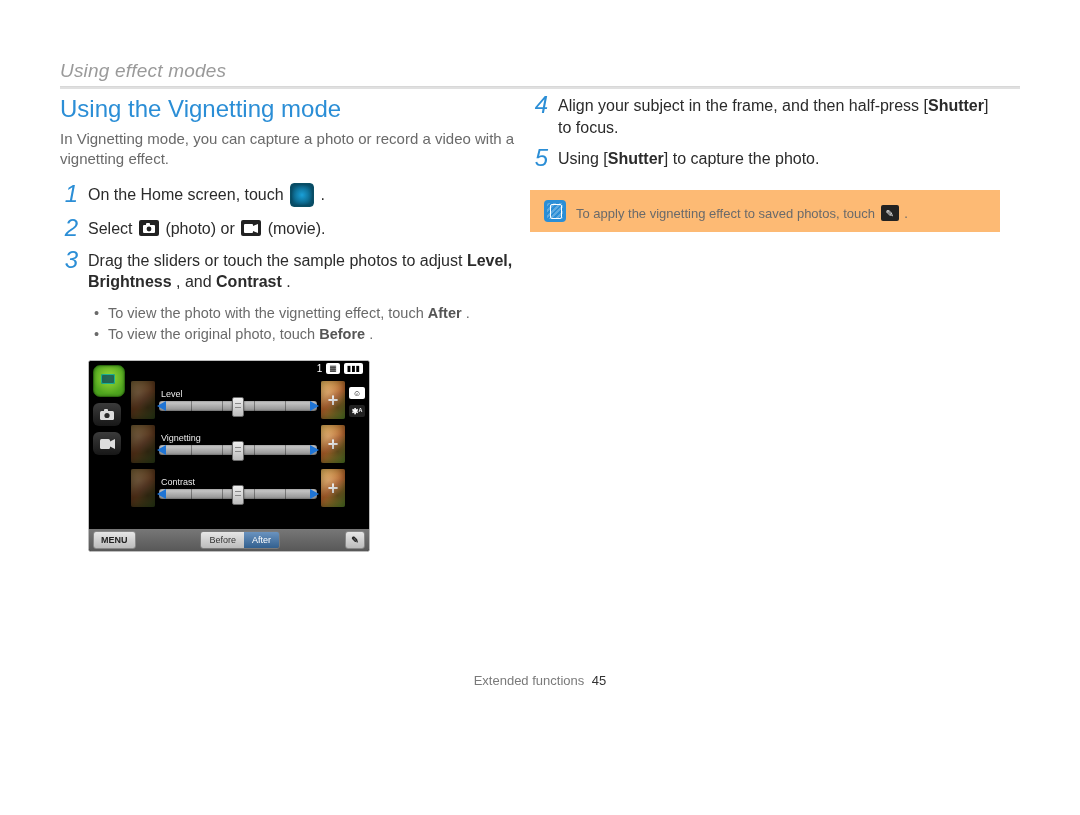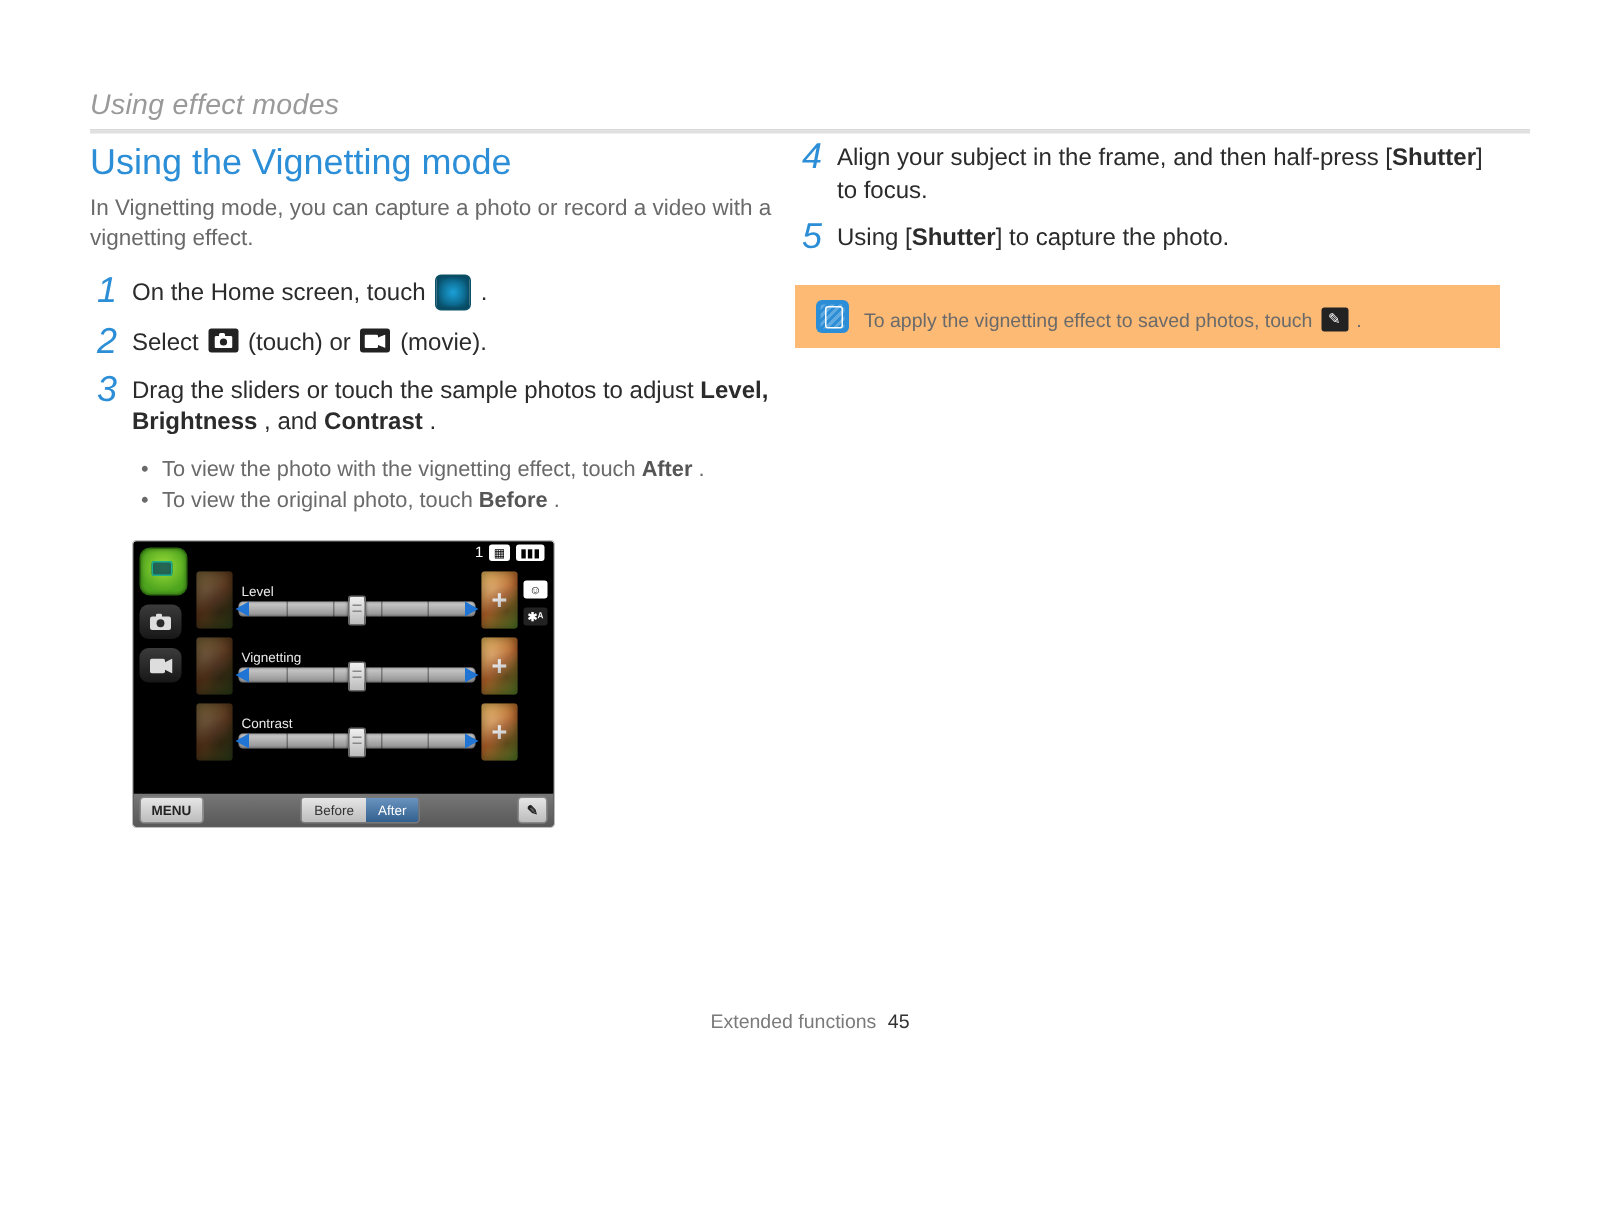--- a/index.html
+++ b/index.html
@@ -364,21 +364,21 @@
           <span class="step-num">2</span>
           <span class="step-body">
             <span>Select </span>
             <span class="inline-icon ic-small">
                 <svg width="12" height="10" viewBox="0 0 12 10">
                   <rect x="0" y="2" width="12" height="8" rx="1" fill="#fff"></rect>
                   <rect x="3" y="0" width="4" height="3" rx="1" fill="#fff"></rect>
                   <circle cx="6" cy="6" r="2.4" fill="#222"></circle>
                 </svg>
               </span>
-            <span> (touch) or </span>
+            <span> (photo) or </span>
             <span class="inline-icon ic-small">
                 <svg width="14" height="9" viewBox="0 0 14 9">
                   <rect x="0" y="0" width="9" height="9" rx="1" fill="#fff"></rect>
                   <polygon points="9,2 14,0 14,9 9,7" fill="#fff"></polygon>
                 </svg>
               </span>
             <span> (movie).</span>
           </span>
         </li>
         <li class="step">

